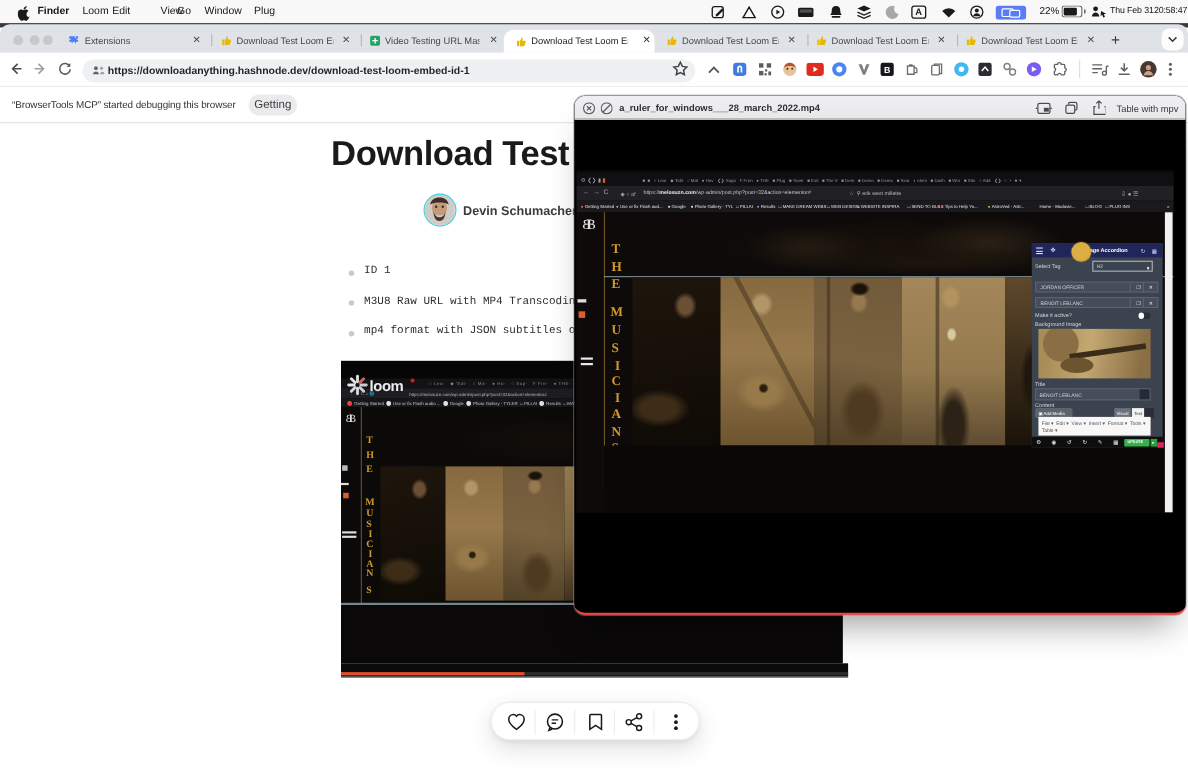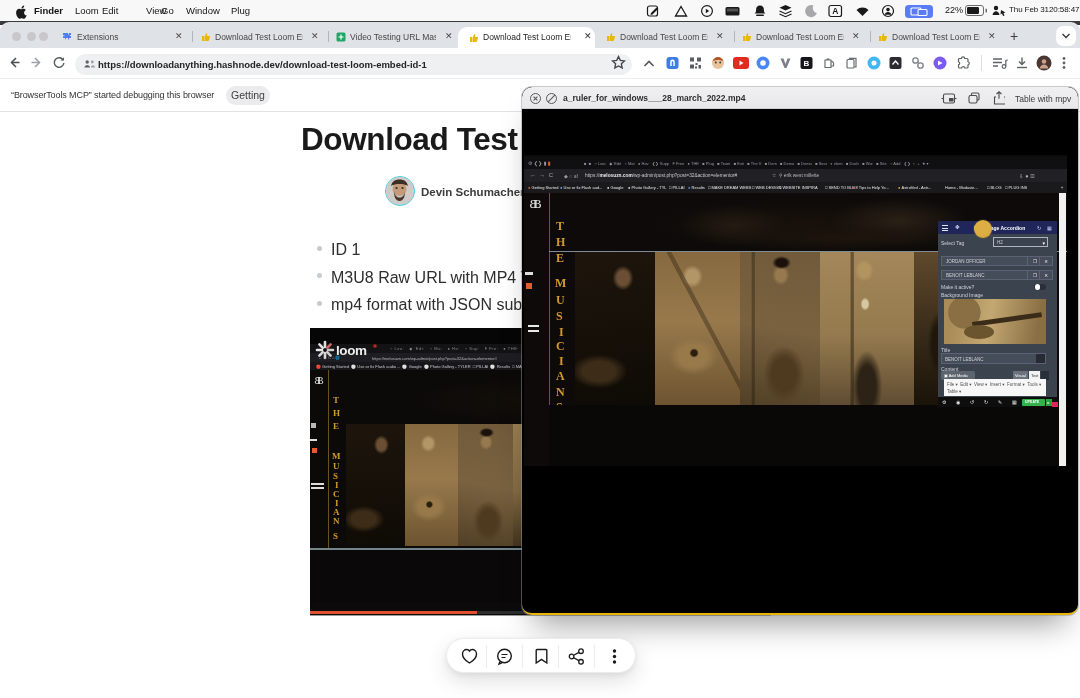--- a/index.html
+++ b/index.html
@@ -40,39 +40,39 @@
   #cancelbtn { position:absolute; left:226px; top:85.5px; width:44px; height:19px;
     border-radius:9.5px; background:#ebebed; font-size:10.5px; color:#3f3f3f;
     text-align:center; line-height:19px; }
   
   #h1 { left:301px; top:121px; font-size:31.5px; font-weight:800; color:#1a1a1a;
     letter-spacing:-0.4px; white-space:nowrap; }
   #avatar { left:385px; top:176px; width:30px; height:30px; border-radius:50%;
     border:1.5px solid #39cfe3; background:#d9d9d9; overflow:hidden; }
   #author { left:421px; top:186px; font-size:11.5px; font-weight:700; color:#3c3c3c; }
   .bullet { position:absolute; width:5px; height:5px; border-radius:50%; background:#c7cacf; }
-  .btext { position:absolute; font-size:16px; color:#2e2e30; white-space:nowrap; }
+  .btext { position:absolute; font-size:10px; color:#2e2e30; white-space:nowrap;font-family:Liberation Mono, monospace; }
   
   #player { left:310px; top:328px; width:456px; height:275px; background:#060606;
     overflow:hidden; }
   #controlbar { left:310px; top:603px; width:461px; height:13px; background:#0b0b0b;
     border-bottom:1px solid #9b9b9b; }
   #progress { position:absolute; left:0px; top:8px; width:167px; height:3px; background:#e0502e; }
   #ptrack { position:absolute; left:167px; top:8px; width:294px; height:3px; background:#2e2d2d; }
   
   .prow { position:absolute; left:0; width:456px; }
   #ploomlogo { position:absolute; left:5px; top:11px; }
   .goldv { position:absolute; background:#8a6a28; width:1px; }
   .vlet { position:absolute; font-family:"Liberation Serif",serif; font-weight:700;
     color:#d2992c; }
   
   .ph { position:absolute; overflow:hidden; }
   
-  #qtwin { left:522px; top:87px; width:556px; height:528px; border-radius:10px;
-    background:#000; border-bottom:2px solid #eab308;
+  #qtwin { left:522px; top:87px; width:556px; height:472px; border-radius:10px;
+    background:#000; border-bottom:2px solid #ef4444;
     box-shadow:0 0 0 1px rgba(150,150,150,.5), 0 20px 30px -12px rgba(0,0,0,.4);
     overflow:hidden; }
   #qtitle { position:absolute; left:0; top:0; width:556px; height:22px;
     background:linear-gradient(#f0eff1,#e8e7e9); border-bottom:1px solid #cfcfd1;
     border-radius:10px 10px 0 0; }
   #qtitle .t { position:absolute; left:38px; top:6px; font-size:8.5px; font-weight:700;
     color:#2e2e30; white-space:nowrap; }
   #qtitle .mpv { position:absolute; left:493px; top:6.5px; font-size:8.5px; color:#39393b;
     white-space:nowrap; }
   #qframe { position:absolute; left:2px; top:68px; width:543px; height:311px;

